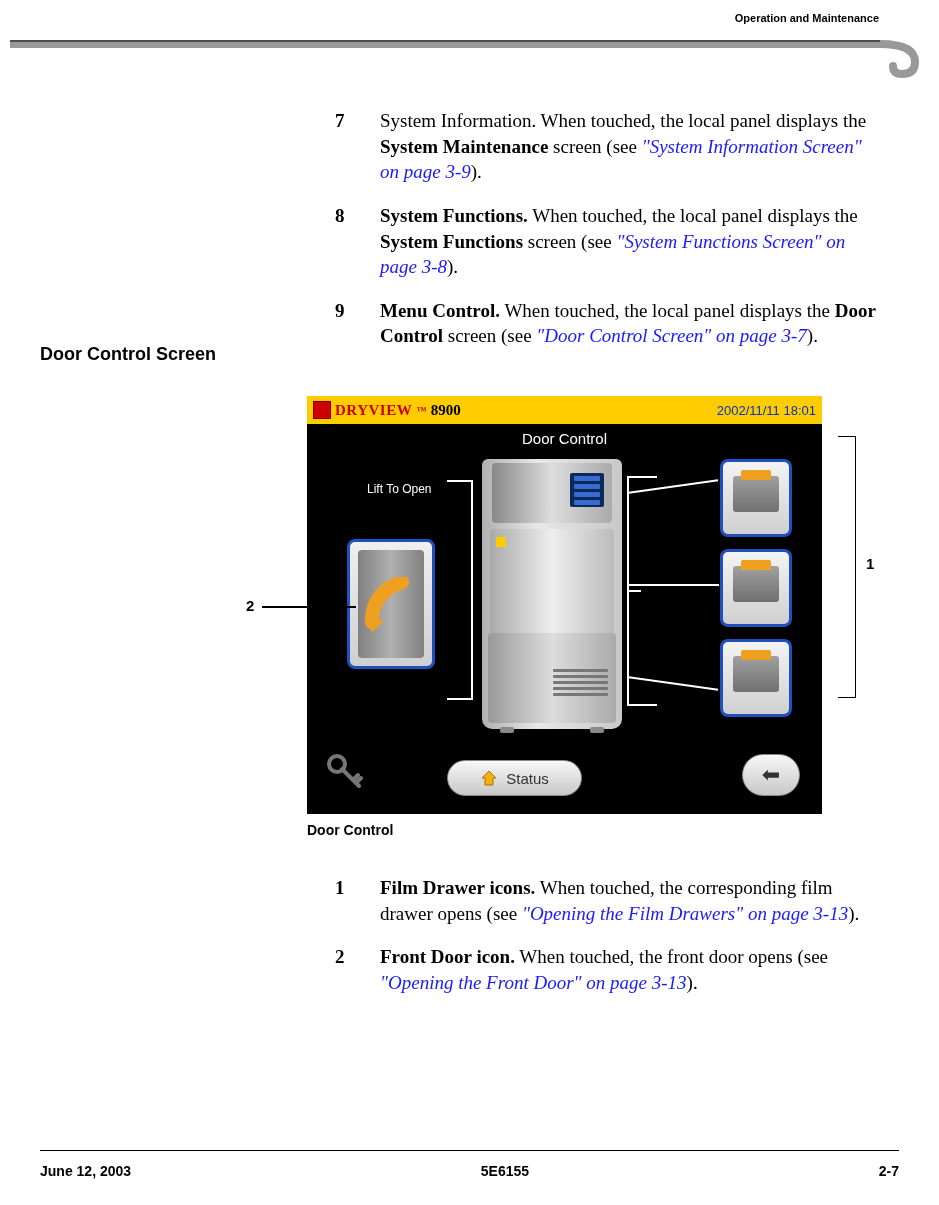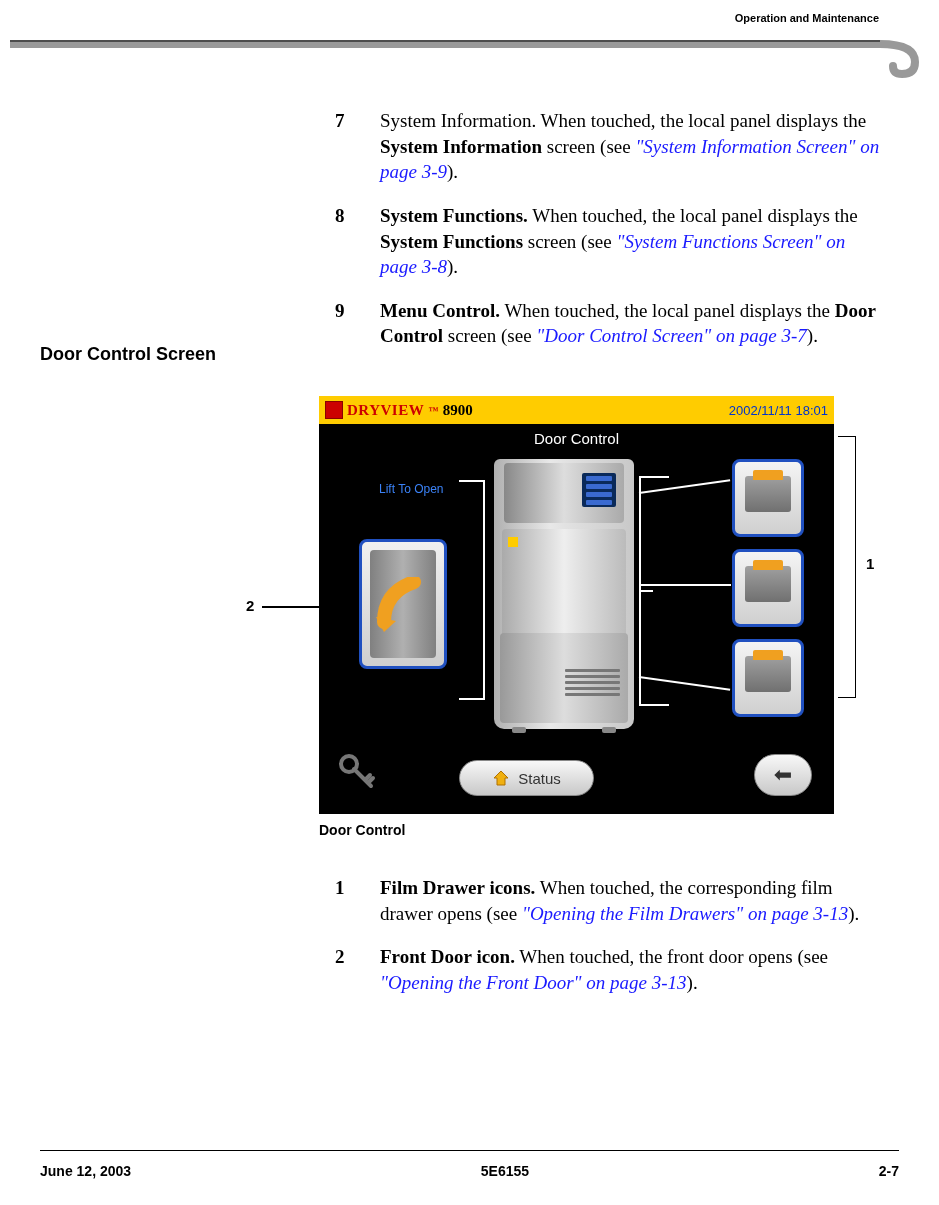--- a/index.html
+++ b/index.html
@@ -42,21 +42,21 @@
     position: absolute;
     left: 40px;
     top: 344px;
     font-family: Verdana, Geneva, sans-serif;
     font-weight: bold;
     font-size: 18px;
   }
   .figure-area {
     position: absolute;
     top: 396px;
-    left: 284px;
+    left: 272px;
     width: 600px;
   }
   .screenshot {
     position: relative;
     width: 515px;
     margin-left: 35px;
   }
   .topbar {
     background: #ffcc00;
     height: 28px;
@@ -79,21 +79,21 @@
     height: 390px;
     position: relative;
     overflow: hidden;
   }
   .screen-title {
     color: #fff; text-align: center; font-family: Arial, sans-serif; font-size: 15px;
     padding-top: 6px;
   }
   .lift-label {
     position: absolute;
-    color: #3b82f6;
+    color: #ffffff;
     font-family: Arial, sans-serif;
     font-size: 12px;
     left: 60px; top: 58px;
   }
   .printer {
     position: absolute;
     left: 175px; top: 35px;
     width: 140px; height: 270px;
     background: linear-gradient(90deg, #b0b0b0, #e8e8e8 40%, #c8c8c8);
     border-radius: 6px 6px 10px 10px;
@@ -236,21 +236,21 @@
 
 <svg class="header-swoosh" viewBox="0 0 920 40">
   <path d="M0 6 L870 6 Q905 6 905 24 Q905 36 892 36 Q883 36 883 28" stroke="#999" stroke-width="8" fill="none" stroke-linecap="round"></path>
   <path d="M0 3 L870 3" stroke="#000" stroke-width="1.2" fill="none"></path>
 </svg>
 
 <div class="content">
   <div class="item">
     <div class="item-num">7</div>
     <div class="item-body">
-      <span>System Information. When touched, the local panel displays the </span><span class="bold">System Information</span><span> screen (see </span><span class="link">"System Information Screen" on page 3-9</span><span>).</span>
+      <span>System Information. When touched, the local panel displays the </span><span class="bold">System Maintenance</span><span> screen (see </span><span class="link">"System Information Screen" on page 3-9</span><span>).</span>
     </div>
   </div>
   <div class="item">
     <div class="item-num">8</div>
     <div class="item-body">
       <span class="bold">System Functions.</span><span> When touched, the local panel displays the </span><span class="bold">System Functions</span><span> screen (see </span><span class="link">"System Functions Screen" on page 3-8</span><span>).</span>
     </div>
   </div>
   <div class="item">
     <div class="item-num">9</div>

